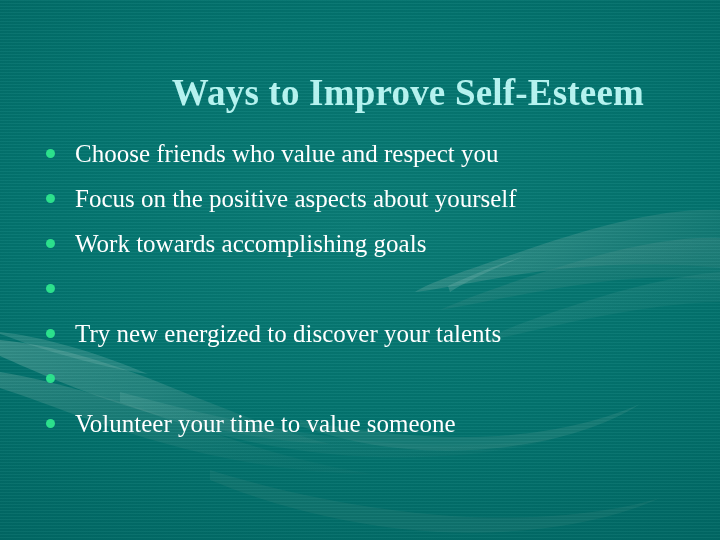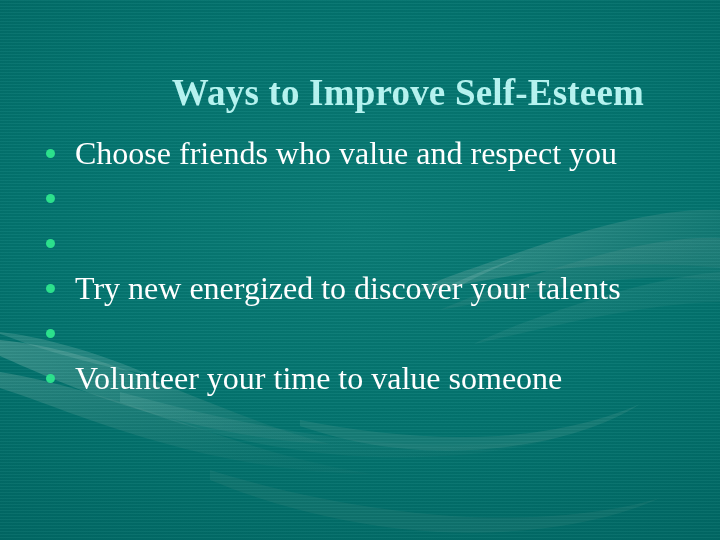--- a/index.html
+++ b/index.html
@@ -74,21 +74,21 @@
     margin: 0;
     padding: 0;
   }
 
   #bullet-list li {
     position: relative;
     height: 45px;
     line-height: 45px;
     padding-left: 35px;
     color: #ffffff;
-    font-size: 32px;
+    font-size: 25px;
     font-weight: 400;
     white-space: nowrap;
   }
 
   .bullet-marker {
     position: absolute;
     left: 6px;
     top: 50%;
     margin-top: -4.5px;
     width: 9px;
@@ -157,20 +157,25 @@
 
     <h1 id="slide-title">Ways to Improve Self-Esteem</h1>
 
     <ul id="bullet-list">
       <li>
         <span class="bullet-marker"></span>
         <span class="bullet-text">Choose friends who value and respect you</span>
       </li>
       <li>
         <span class="bullet-marker"></span>
+        <span class="bullet-text">Focus on the positive aspects about yourself</span>
+      </li>
+      <li>
+        <span class="bullet-marker"></span>
+        <span class="bullet-text">Work towards accomplishing goals</span>
       </li>
       <li>
         <span class="bullet-marker"></span>
       </li>
       <li>
         <span class="bullet-marker"></span>
         <span class="bullet-text">Try new energized to discover your talents</span>
       </li>
       <li>
         <span class="bullet-marker"></span>

